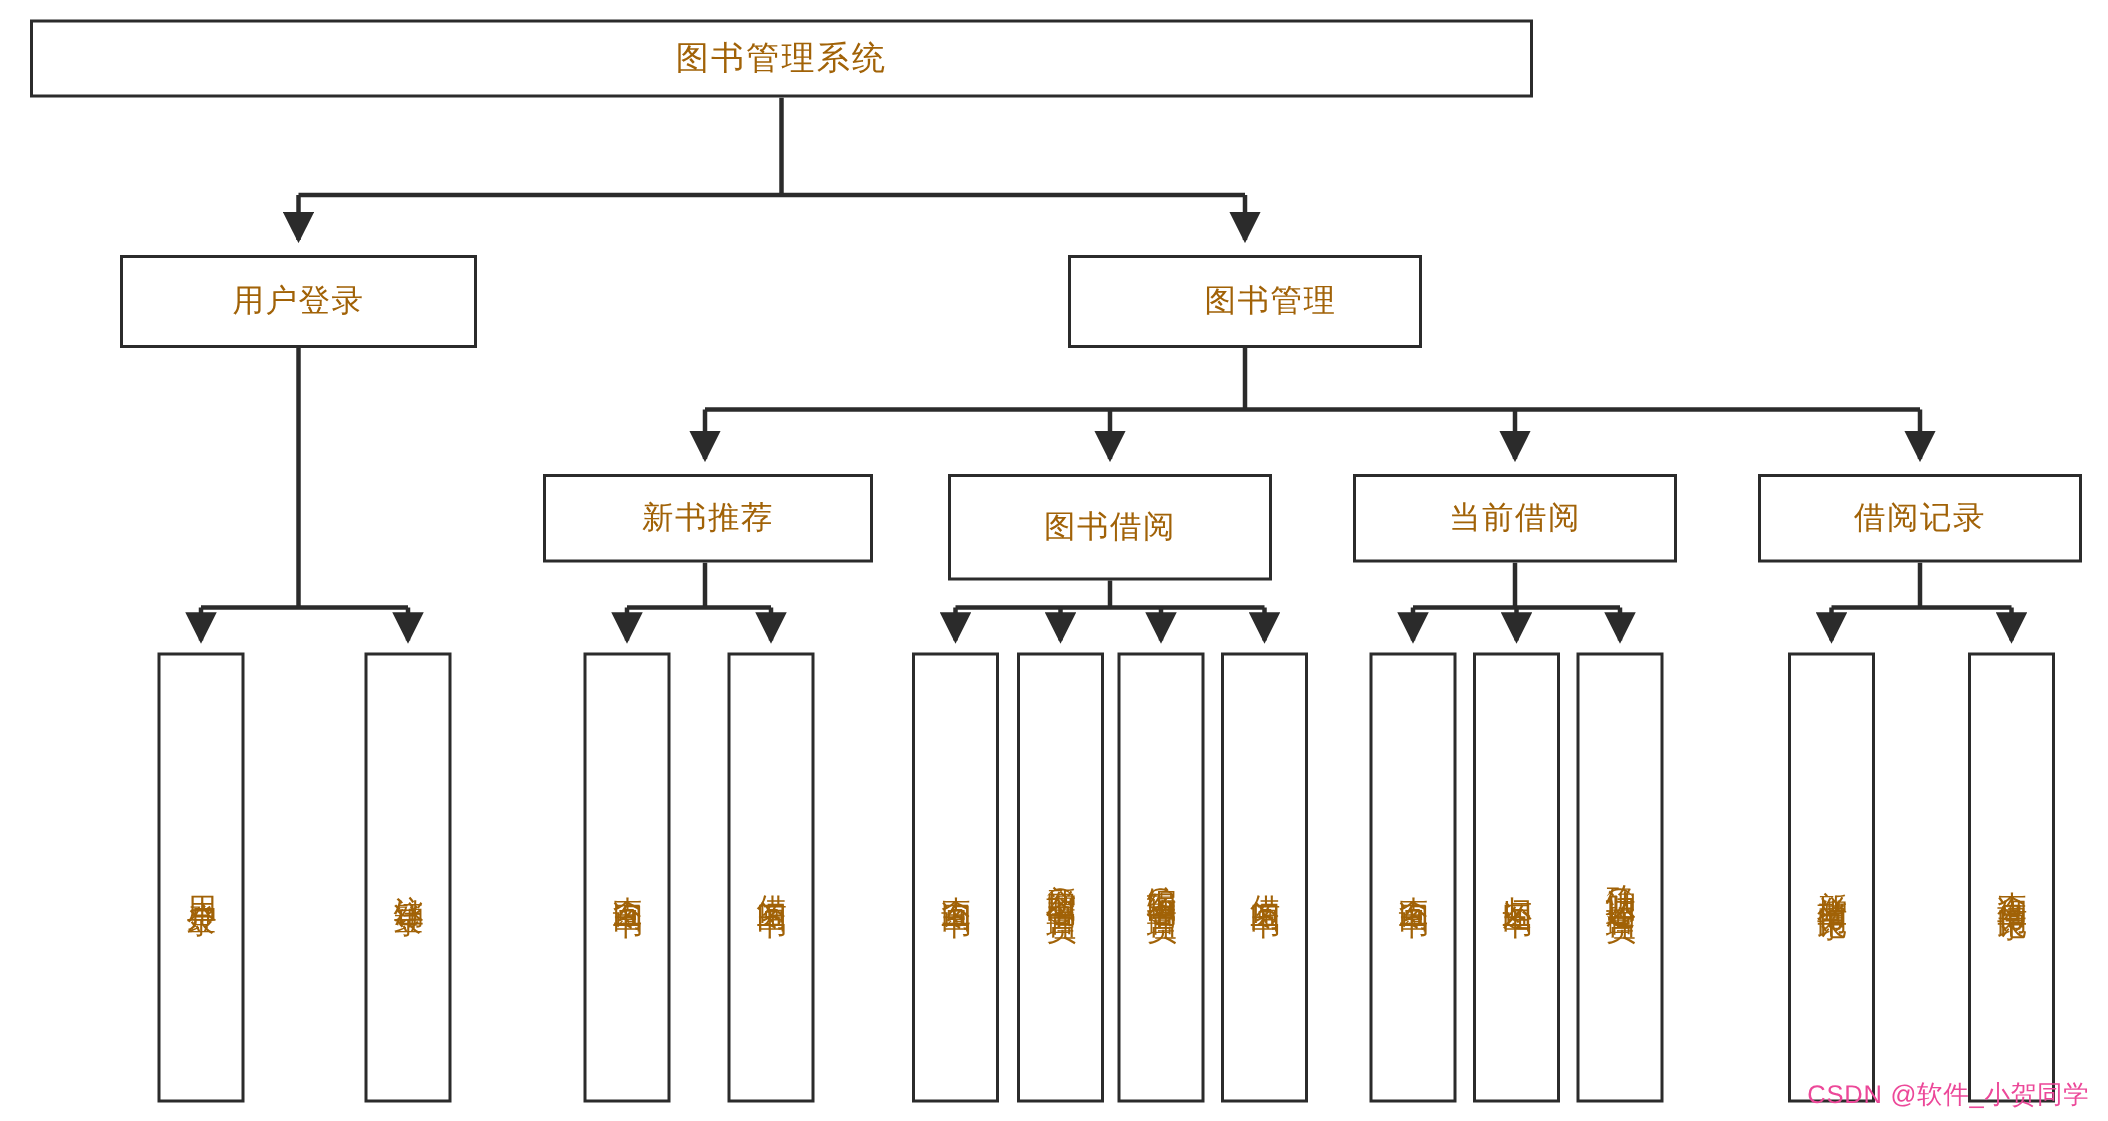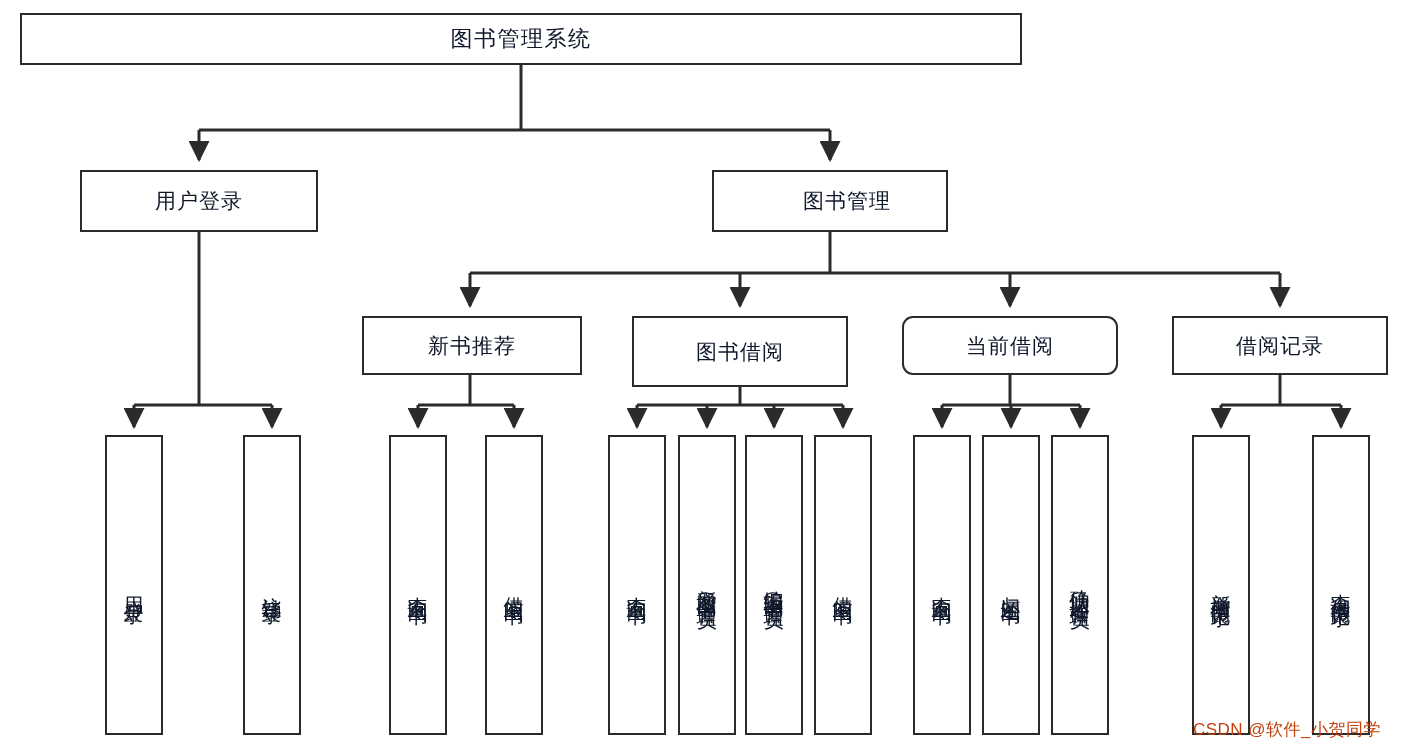--- a/index.html
+++ b/index.html
@@ -27,21 +27,21 @@
     pointer-events: none;
   }
   .node {
     position: absolute;
     box-sizing: border-box;
     background: #ffffff;
     border: 2px solid #2b2b2b;
     display: flex;
     align-items: center;
     justify-content: center;
-    color: #0f172a;
+    color: #a16207;
     z-index: 2;
   }
   .node .lbl {
     display: block;
     text-align: center;
     line-height: 1.22;
     white-space: nowrap;
   }
   
   .node.h .lbl {
@@ -63,24 +63,24 @@
   .node.v .lbl {
     writing-mode: vertical-rl;
     text-orientation: upright;
     font-size: 20px;
     letter-spacing: 3px;
     line-height: 1;
     white-space: nowrap;
   }
   #watermark {
     position: absolute;
-    right: 24px;
+    right: 12px;
     bottom: 6px;
     font-size: 17px;
-    color: #c2410c;
+    color: #ec4899;
     letter-spacing: 0.5px;
     z-index: 5;
     white-space: nowrap;
     pointer-events: none;
   }
 </style>
 </head>
 <body>
 
 <div id="diagram-root">
@@ -145,21 +145,21 @@
   <div class="node h" style="left:712px; top:170px; width:236px; height:62px;padding-left:34px;">
     <span class="lbl">图书管理</span>
   </div>
 
   <div class="node h" style="left:362px; top:316px; width:220px; height:59px;">
     <span class="lbl">新书推荐</span>
   </div>
   <div class="node h" style="left:632px; top:316px; width:216px; height:71px;">
     <span class="lbl">图书借阅</span>
   </div>
-  <div class="node h" style="left:902px; top:316px; width:216px; height:59px;border-radius:11px;">
+  <div class="node h" style="left:902px; top:316px; width:216px; height:59px;">
     <span class="lbl">当前借阅</span>
   </div>
   <div class="node h" style="left:1172px; top:316px; width:216px; height:59px;">
     <span class="lbl">借阅记录</span>
   </div>
 
   <div class="node v" style="left:105px; top:435px; width:58px; height:300px;">
     <span class="lbl">用户登录</span>
   </div>
   <div class="node v" style="left:243px; top:435px; width:58px; height:300px;">

